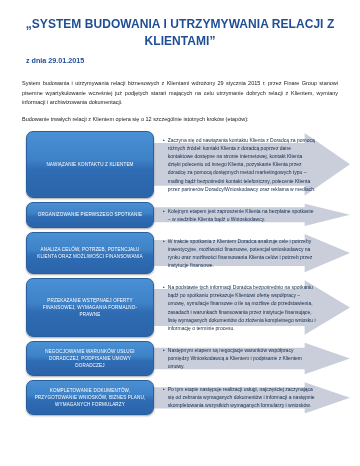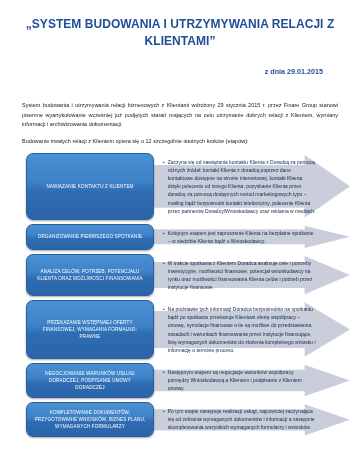--- a/index.html
+++ b/index.html
@@ -26,26 +26,26 @@
     text-align: center;
     color: #1f4e97;
     font-weight: bold;
     font-size: 12px;
     line-height: 1.45;
     letter-spacing: 0.05px;
     margin: 0;
     padding: 16px 22px 0 22px;
   }
   .doc-subtitle {
-    text-align: right;
+    text-align: left;
     color: #1f4e97;
     font-weight: bold;
     font-size: 7.2px;
     line-height: 1.45;
-    margin: 15px;
+    margin: 4px;
     padding: 1px 22px 0 22px;
   }
 
   .intro {
     padding: 9px 22px 0 22px;
   }
   .intro p {
     margin: 0 0 7px 0;
     font-size: 5.5px;
     line-height: 1.72;

